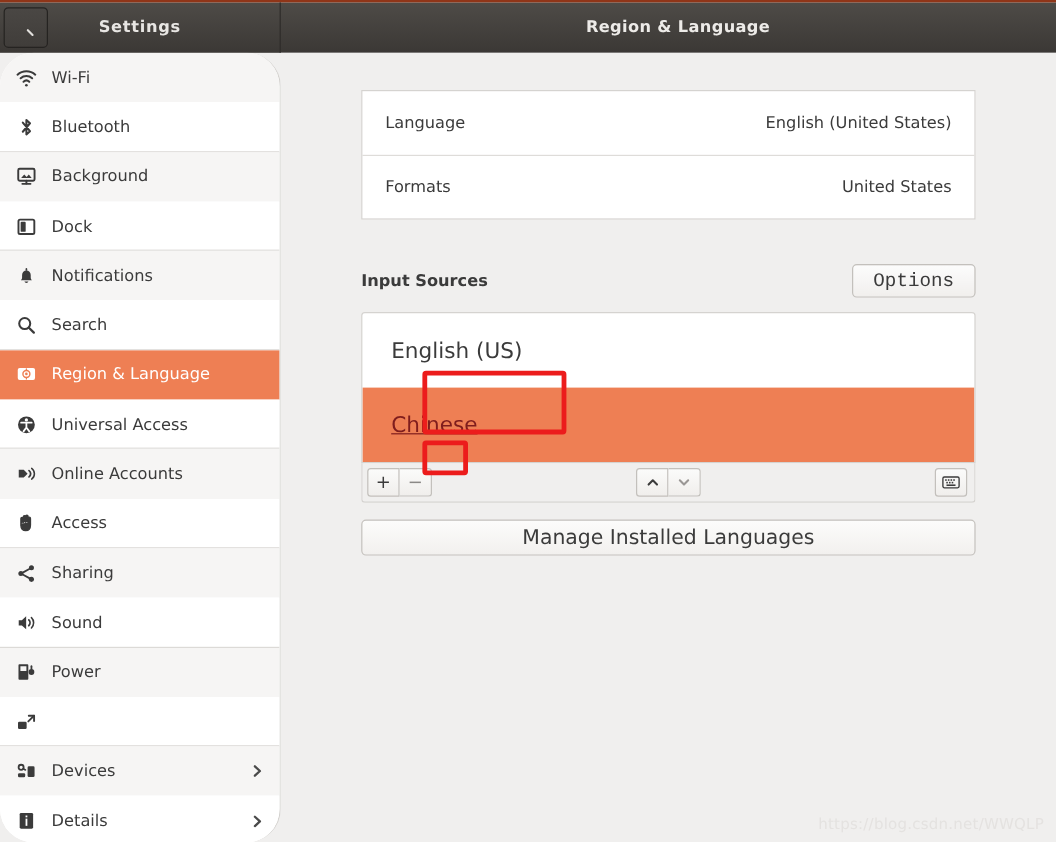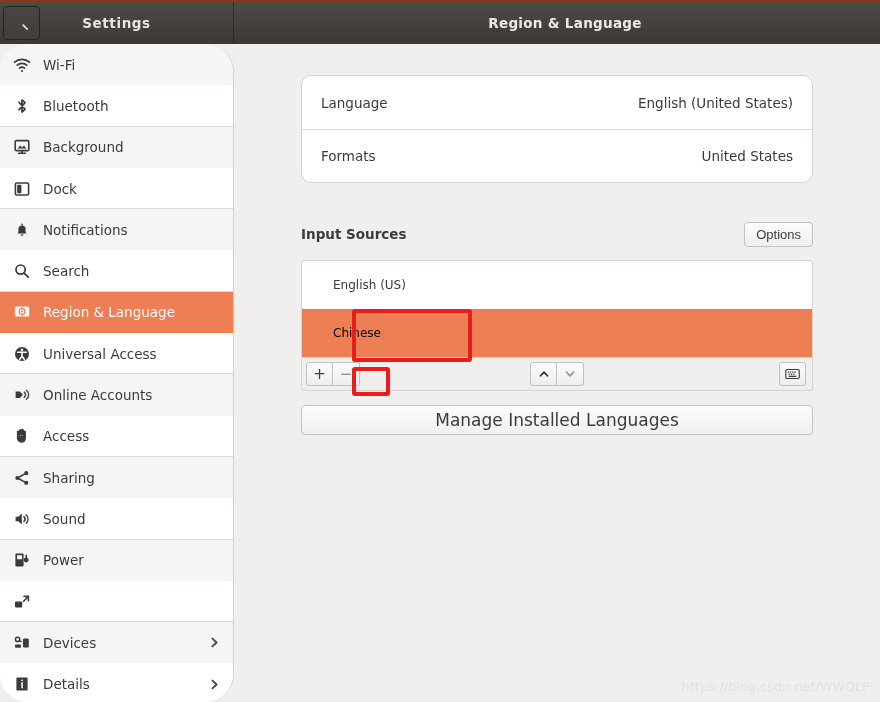--- a/index.html
+++ b/index.html
@@ -140,21 +140,21 @@
   .content-inner {
     width: 512px;
     margin: 0 auto;
     padding-top: 31px;
   }
 
   
   .lf-frame {
     background: #ffffff;
     border: 1px solid #d5d3d0;
-    border-radius: 10px;
+    border-radius: 0;
   }
   .lf-row {
     height: 53px;
     display: flex;
     align-items: center;
     justify-content: space-between;
     padding: 0 19px;
     cursor: pointer;
     font-size: 13.5px;
     color: #3b3b3b;
@@ -172,47 +172,48 @@
   }
   .is-title {
     font-size: 13.5px;
     font-weight: bold;
     color: #3b3b3b;
   }
   .options-btn {
     border: 1px solid #c3c0bc;
     border-radius: 4px;
     background: linear-gradient(to bottom, #fcfcfc, #f1efed);
-    padding: 4px 11px;
-    font-size: 13px;
-    color: #3b3b3b;
-    cursor: pointer;
-    font-family: Liberation Sans, sans-serif;
+    padding: 4px 17px;
+    font-size: 16px;
+    color: #3b3b3b;
+    cursor: pointer;
+    font-family: Liberation Mono, monospace;
   }
 
   
   .is-frame {
     margin-top: 13px;
     border: 1px solid #d5d3d0;
     border-radius: 3px 3px 0 0;
     background: #ffffff;
     overflow: hidden;
   }
   .is-row {
-    height: 48px;
-    display: flex;
-    align-items: center;
-    padding-left: 31px;
-    font-size: 12px;
+    height: 62px;
+    display: flex;
+    align-items: center;
+    padding-left: 24px;
+    font-size: 18px;
     color: #3b3b3b;
     cursor: pointer;
   }
   .is-row.selected {
     background: #ee7f54;
-    color: #000000;
+    color: #7f1d1d;
+    text-decoration: underline;
   }
 
   
   .is-toolbar {
     height: 33px;
     border: 1px solid #d5d3d0;
     border-top: none;
     border-radius: 0 0 3px 3px;
     background: #f0efee;
     display: flex;

